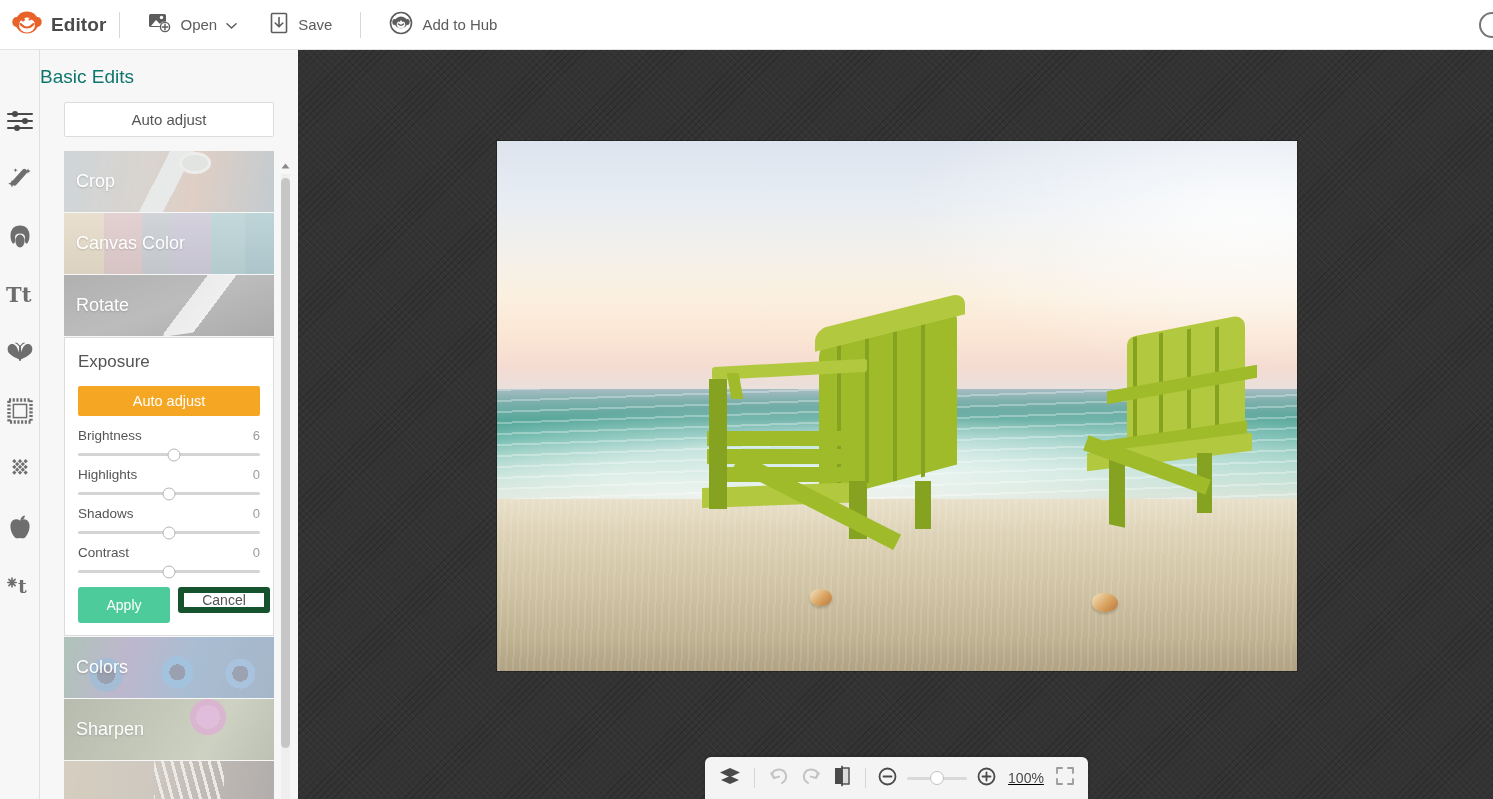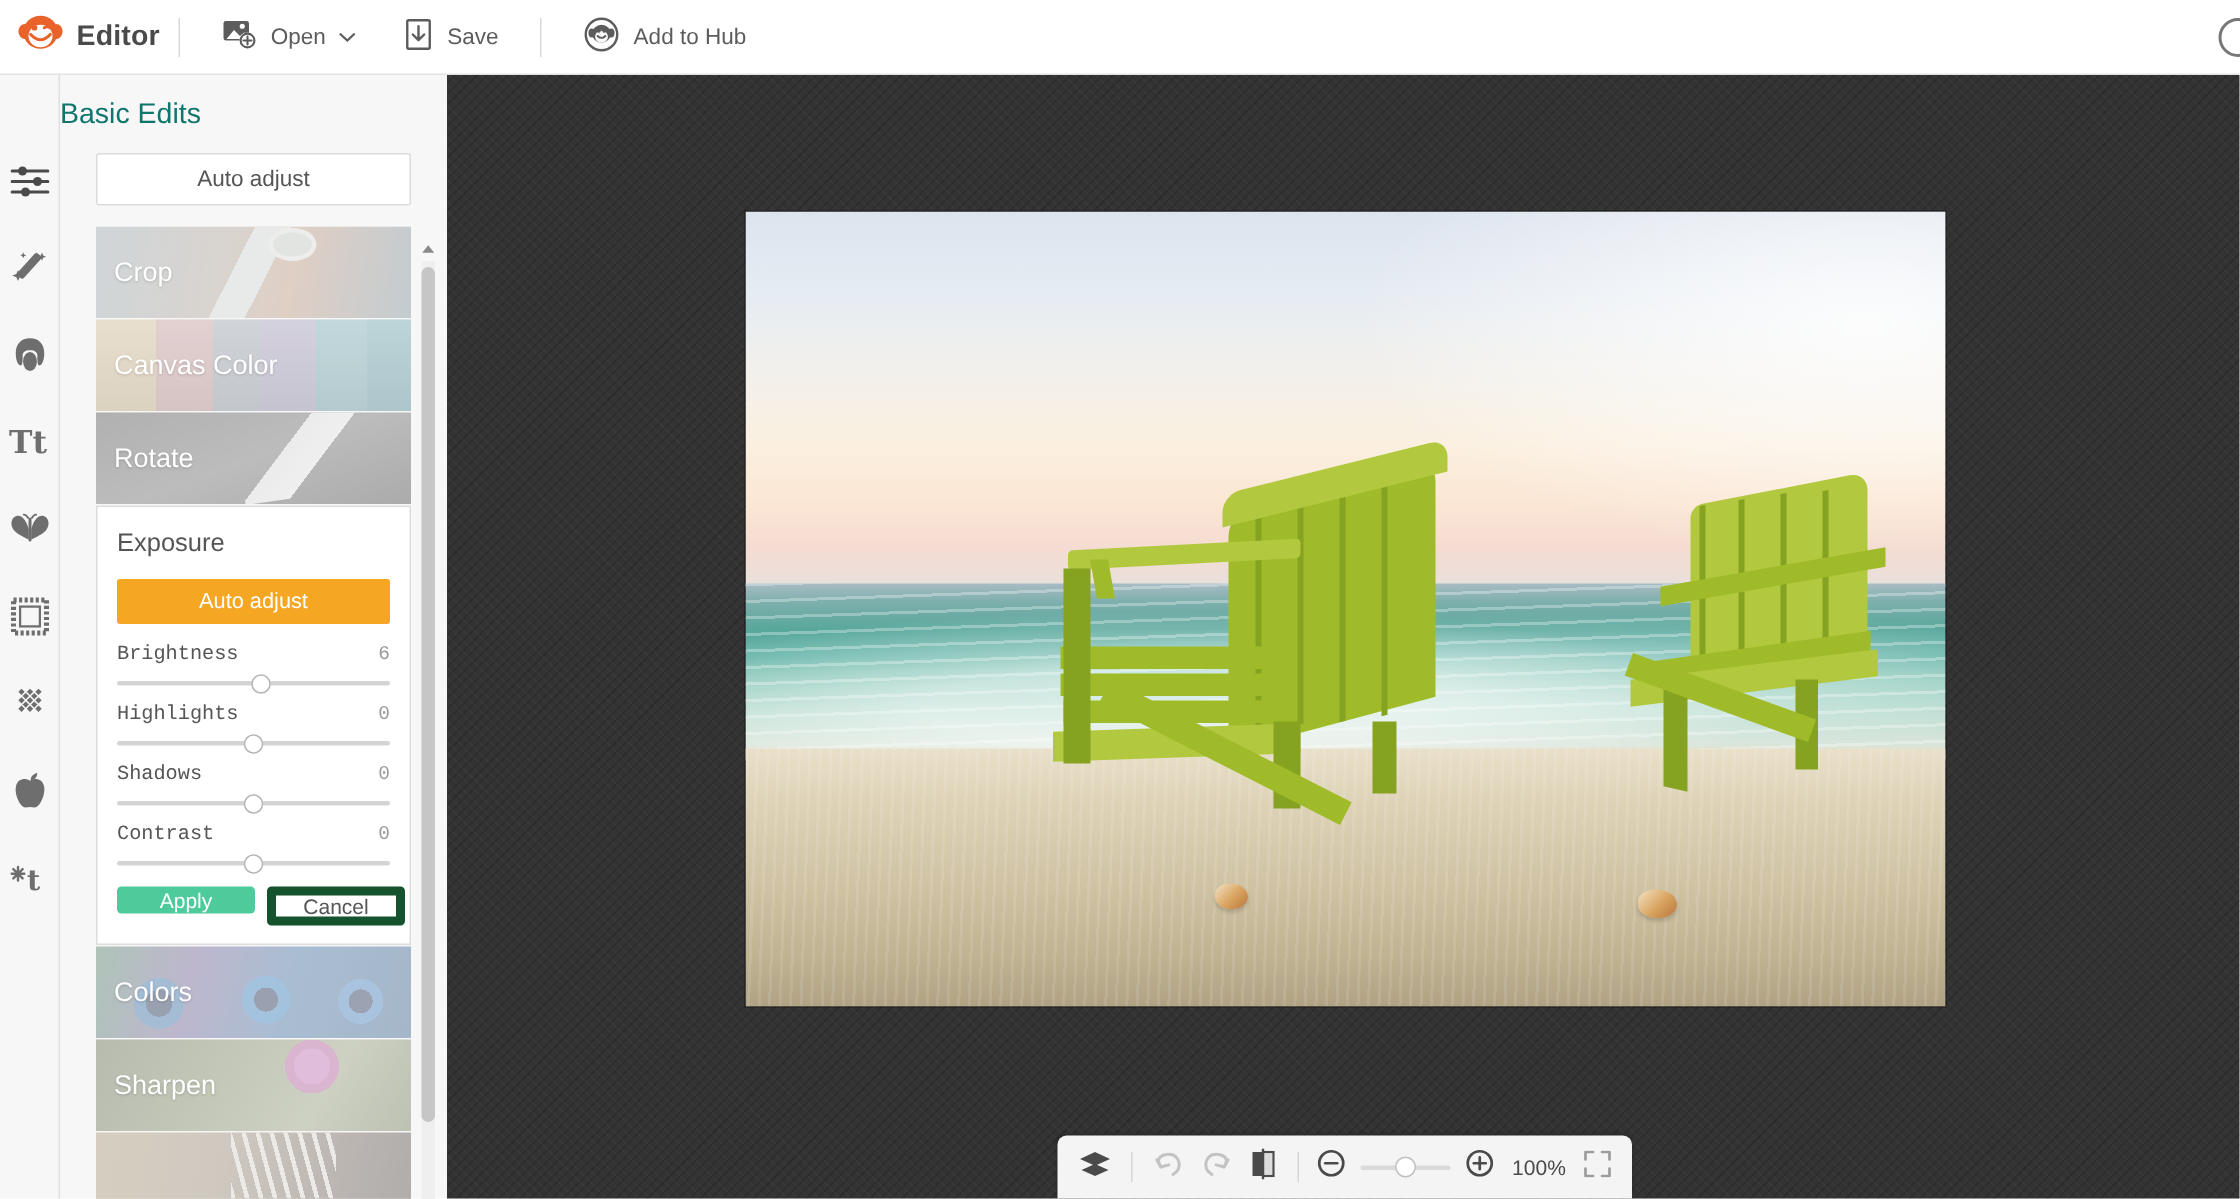--- a/index.html
+++ b/index.html
@@ -133,36 +133,36 @@
   .expo-card {
     background: #ffffff; border: 1px solid #dcdcdc; width: 210px;
     padding: 14px 13px 12px 13px; margin-bottom: 1px;
   }
   .expo-title { font-size: 17px; color: #555; margin-bottom: 14px; }
   .expo-auto {
     height: 30px; background: #f5a623; color: #fff; font-size: 14.5px;
     display: flex; align-items: center; justify-content: center; cursor: pointer;
     border-radius: 2px; margin-bottom: 12px;
   }
-  .slider-row { margin-bottom: 11px; font-family: Liberation Mono, monospace; }
+  .slider-row { margin-bottom: 11px; }
   .slider-head { display: flex; justify-content: space-between; align-items: baseline; }
   .slider-name { font-size: 13.5px; color: #555; }
   .slider-val { font-size: 13px; color: #9b9b9b; }
   .slider-track {
     position: relative; height: 3px; background: #d4d4d4; border-radius: 2px;
     margin-top: 10px; cursor: pointer;
   }
   .slider-thumb {
     position: absolute; top: 50%; width: 13px; height: 13px; border-radius: 50%;
     background: #fff; border: 1.5px solid #b5b5b5; transform: translate(-50%,-50%);
     cursor: pointer;
   }
   .expo-actions { display: flex; gap: 8px; margin-top: 14px; }
   .btn-apply {
-    flex: 0 0 92px; height: 18px; background: #4ecb9b; color: #fff; font-size: 14px;
+    flex: 0 0 92px; height: 36px; background: #4ecb9b; color: #fff; font-size: 14px;
     display: flex; align-items: center; justify-content: center; border-radius: 3px;
     cursor: pointer;
   }
   .btn-cancel {
     flex: 0 0 92px; height: 26px; background: #fff; color: #555; font-size: 14px;
     display: flex; align-items: center; justify-content: center; border-radius: 3px;
     border: 6px solid #14532d; cursor: pointer;
   }
 
   
@@ -243,20 +243,21 @@
     opacity: .92; pointer-events: none;
   }
   .wm-name { color: #fff; font-size: 16px; margin-top: 2px; letter-spacing: .2px; }
 
   
   .bottombar {
     position: absolute; left: 705px; bottom: 0; width: 383px; height: 42px;
     background: #f4f4f4; border-radius: 6px 6px 0 0; display: flex;
     align-items: center; padding: 0 14px; gap: 10px; z-index: 35;
     box-shadow: 0 -1px 3px rgba(0,0,0,.2);
+    text-decoration: underline;
   }
   .tb-icon {
     width: 26px; height: 26px; display: flex; align-items: center;
     justify-content: center; cursor: pointer; color: #4a4a4a;
   }
   .tb-icon.dim { color: #c3c3c3; }
   .tb-sep { width: 1px; height: 20px; background: #d6d6d6; margin: 0 3px; }
   .zoom-track {
     position: relative; width: 100px; height: 3px; background: #dadada; border-radius: 2px;
     cursor: pointer;

